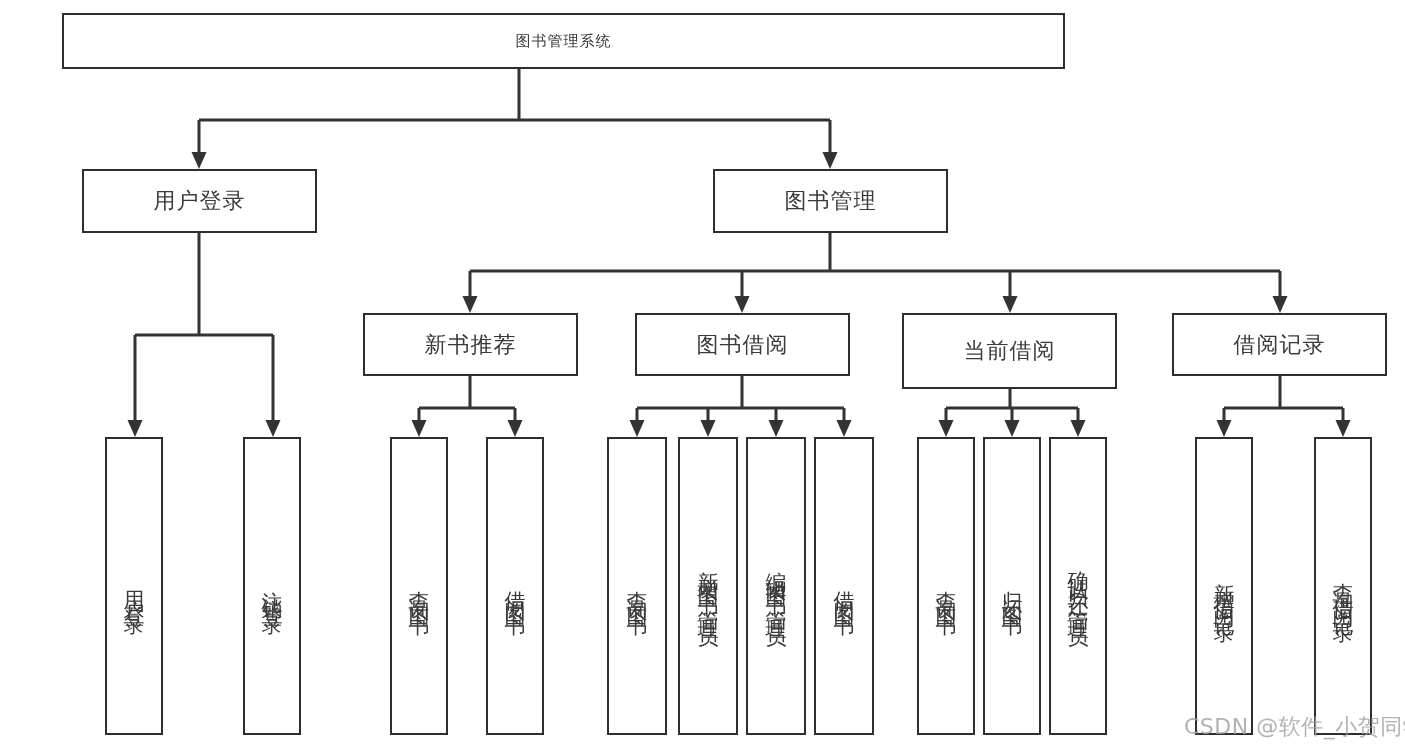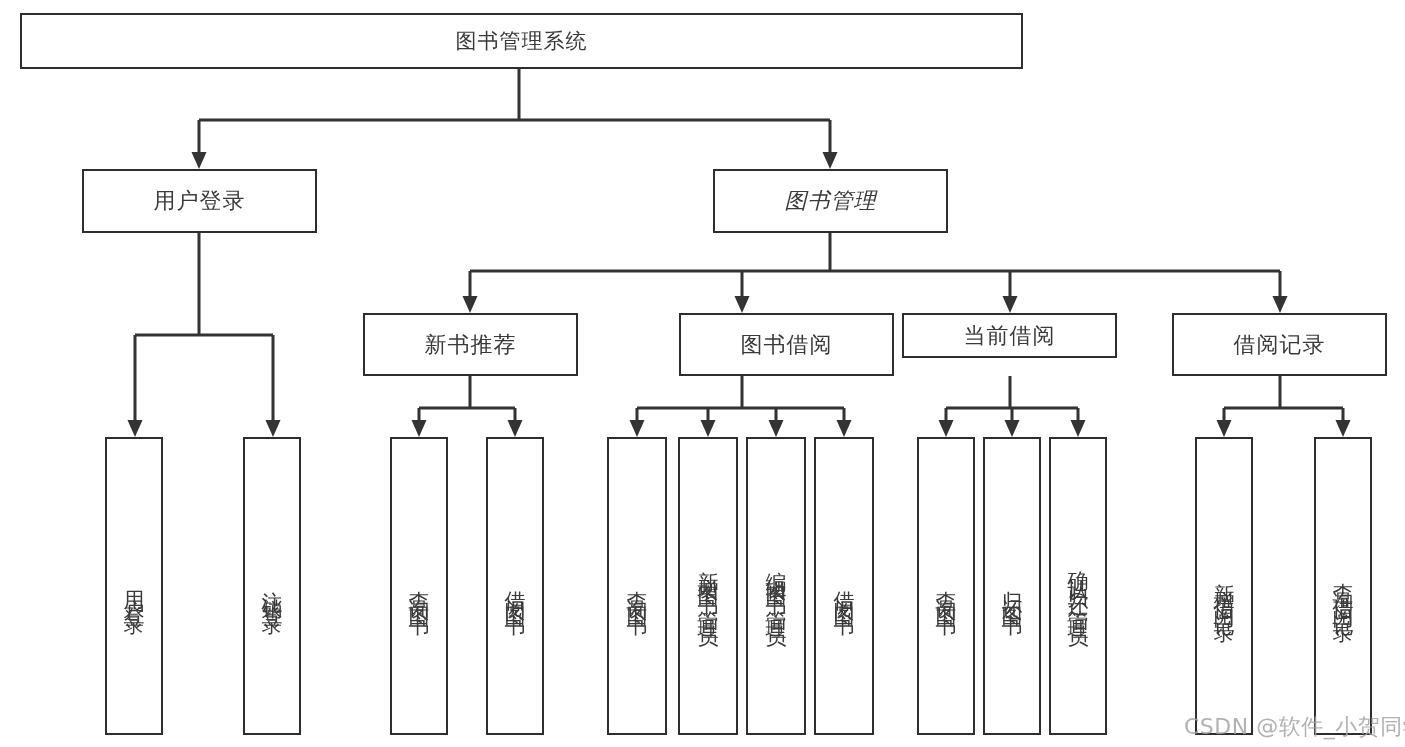--- a/index.html
+++ b/index.html
@@ -31,21 +31,22 @@
     justify-content: center;
     color: #3a3a3a;
     z-index: 2;
   }
   .box-h {
     font-size: 22px;
     letter-spacing: 1px;
     white-space: nowrap;
   }
   .box-root {
-    font-size: 21px;
+    font-size: 15px;
+    margin-left: 42px;
   }
   .box-v span {
     writing-mode: vertical-rl;
     text-orientation: mixed;
     font-size: 21px;
     line-height: 1.05;
     letter-spacing: 8px;
     margin-bottom: -8px;
     white-space: nowrap;
   }
@@ -105,31 +106,31 @@
     </g>
   </svg>
 
   <div class="box box-h box-root" style="left:20px; top:13px; width:1003px; height:56px;">
     <span>图书管理系统</span>
   </div>
 
   <div class="box box-h" style="left:82px; top:169px; width:235px; height:64px;">
     <span>用户登录</span>
   </div>
-  <div class="box box-h" style="left:713px; top:169px; width:235px; height:64px;font-style:italic;">
+  <div class="box box-h" style="left:713px; top:169px; width:235px; height:64px;">
     <span>图书管理</span>
   </div>
 
   <div class="box box-h" style="left:363px; top:313px; width:215px; height:63px;text-align:center;">
     <span>新书推荐</span>
   </div>
-  <div class="box box-h" style="left:635px; top:313px; width:215px; height:63px;margin-left:44px;">
+  <div class="box box-h" style="left:635px; top:313px; width:215px; height:63px;">
     <span>图书借阅</span>
   </div>
-  <div class="box box-h" style="left:902px; top:313px; width:215px; height:45px;align-items:center;">
+  <div class="box box-h" style="left:902px; top:313px; width:215px; height:76px;align-items:center;">
     <span>当前借阅</span>
   </div>
   <div class="box box-h" style="left:1172px; top:313px; width:215px; height:63px;">
     <span>借阅记录</span>
   </div>
 
   <div class="box box-v" style="left:105px; top:437px; width:58px; height:298px;">
     <span>用户登录</span>
   </div>
   <div class="box box-v" style="left:243px; top:437px; width:58px; height:298px;">

